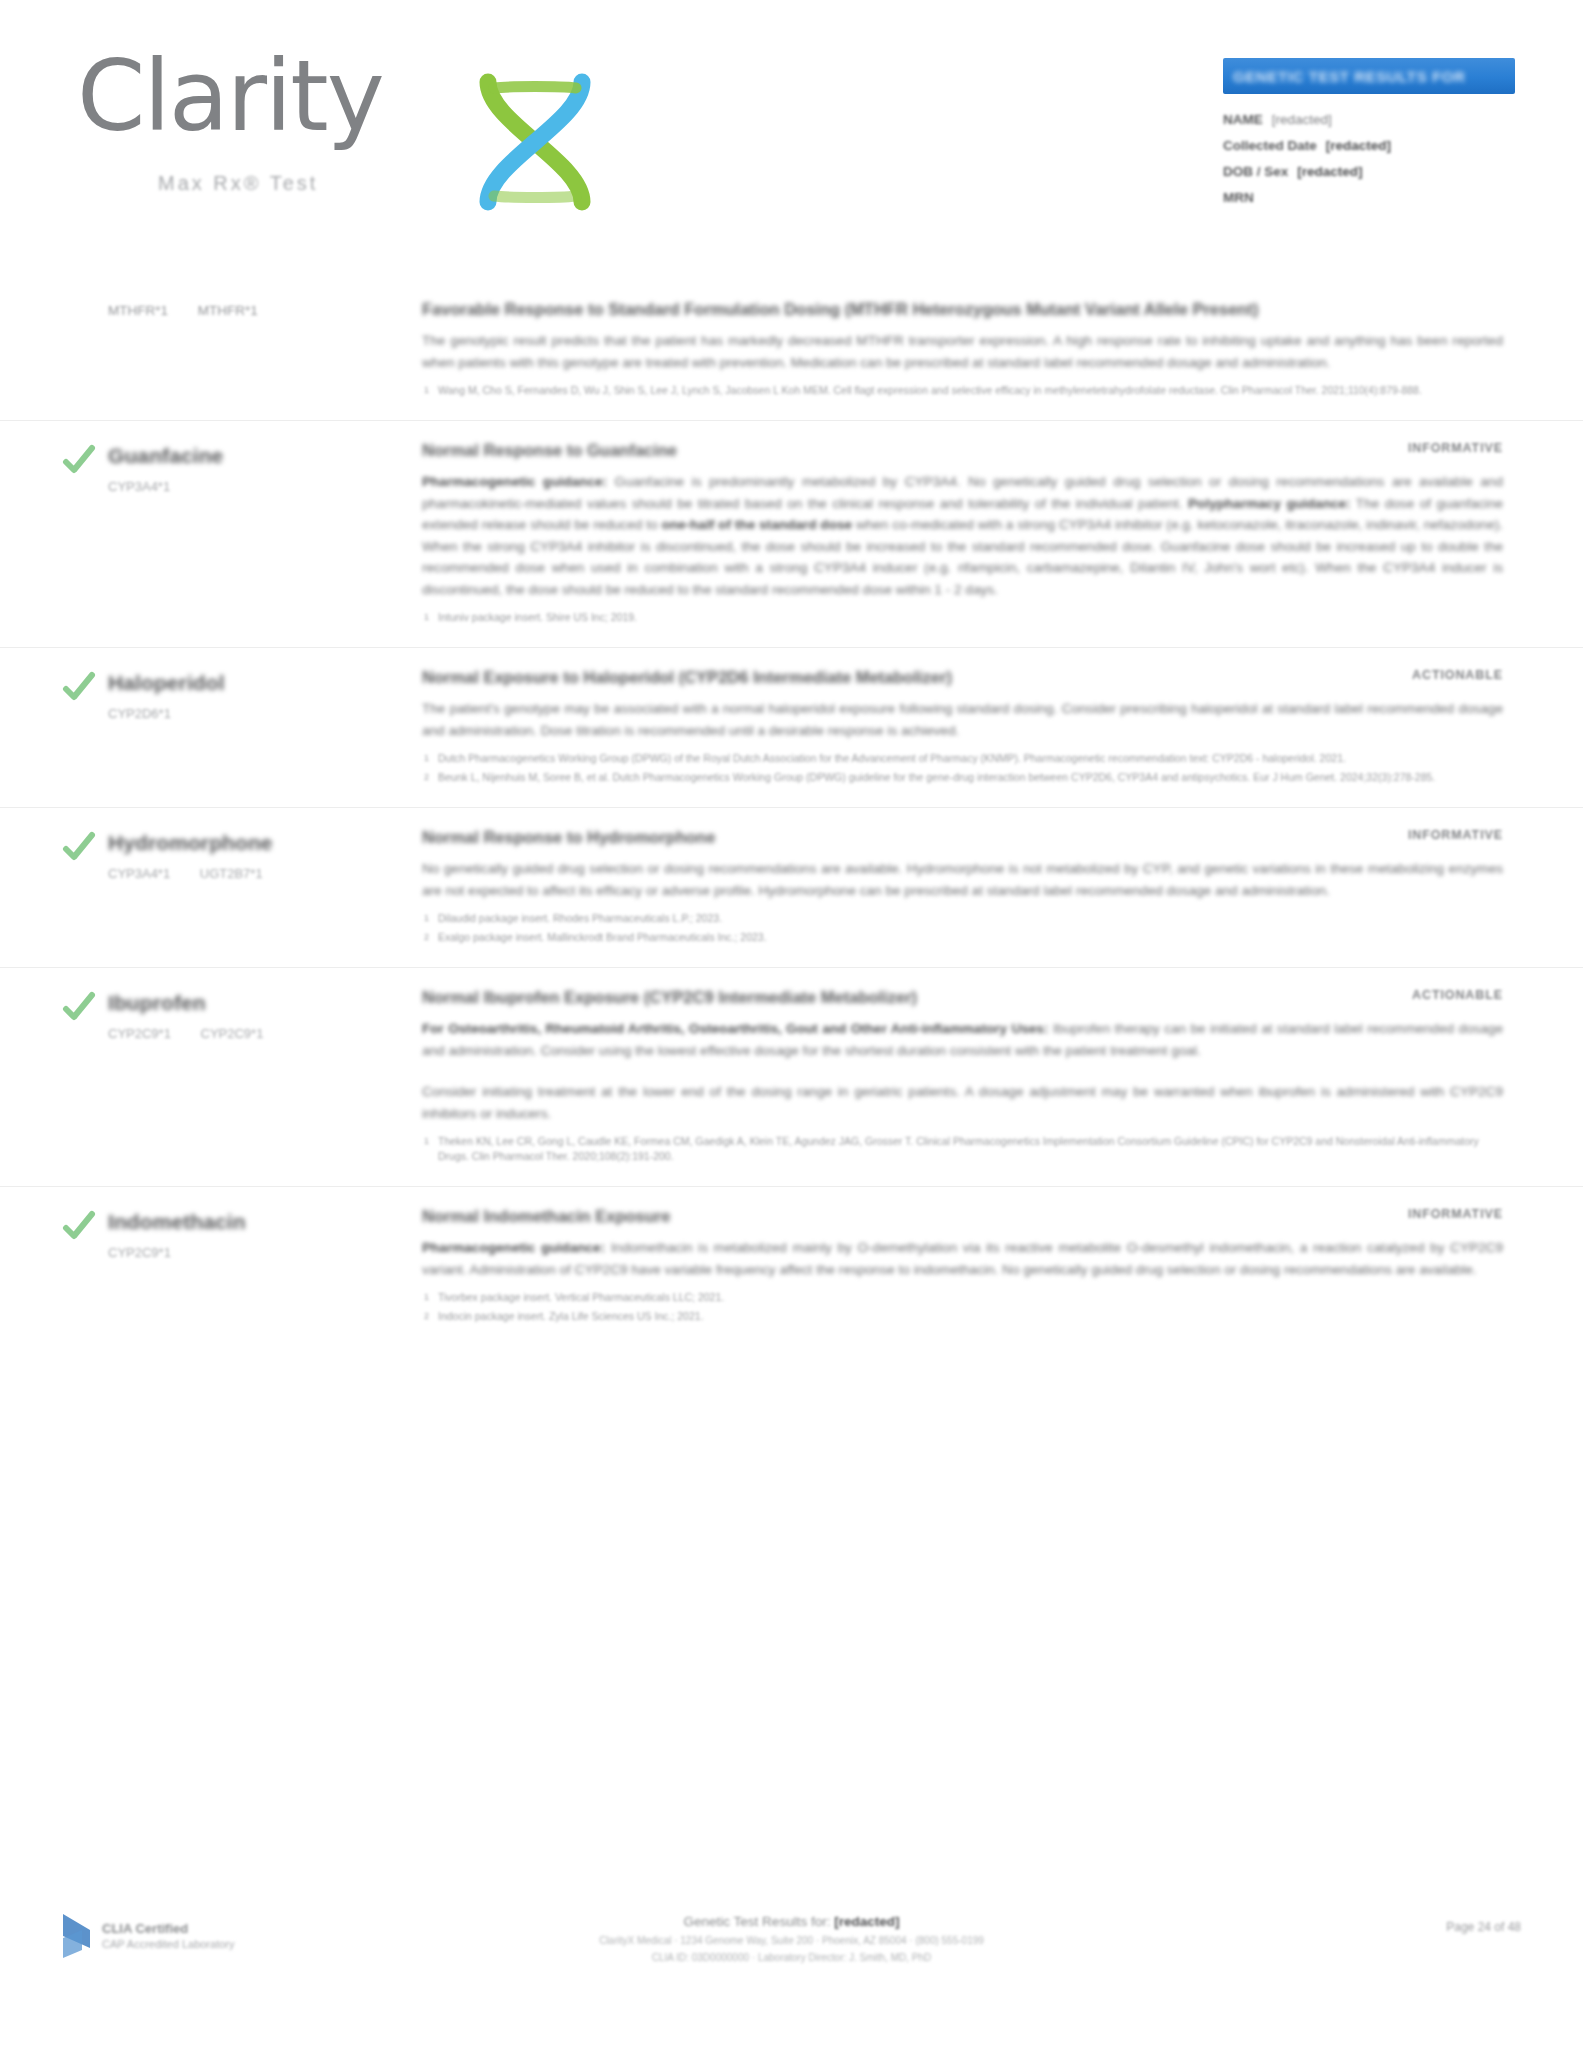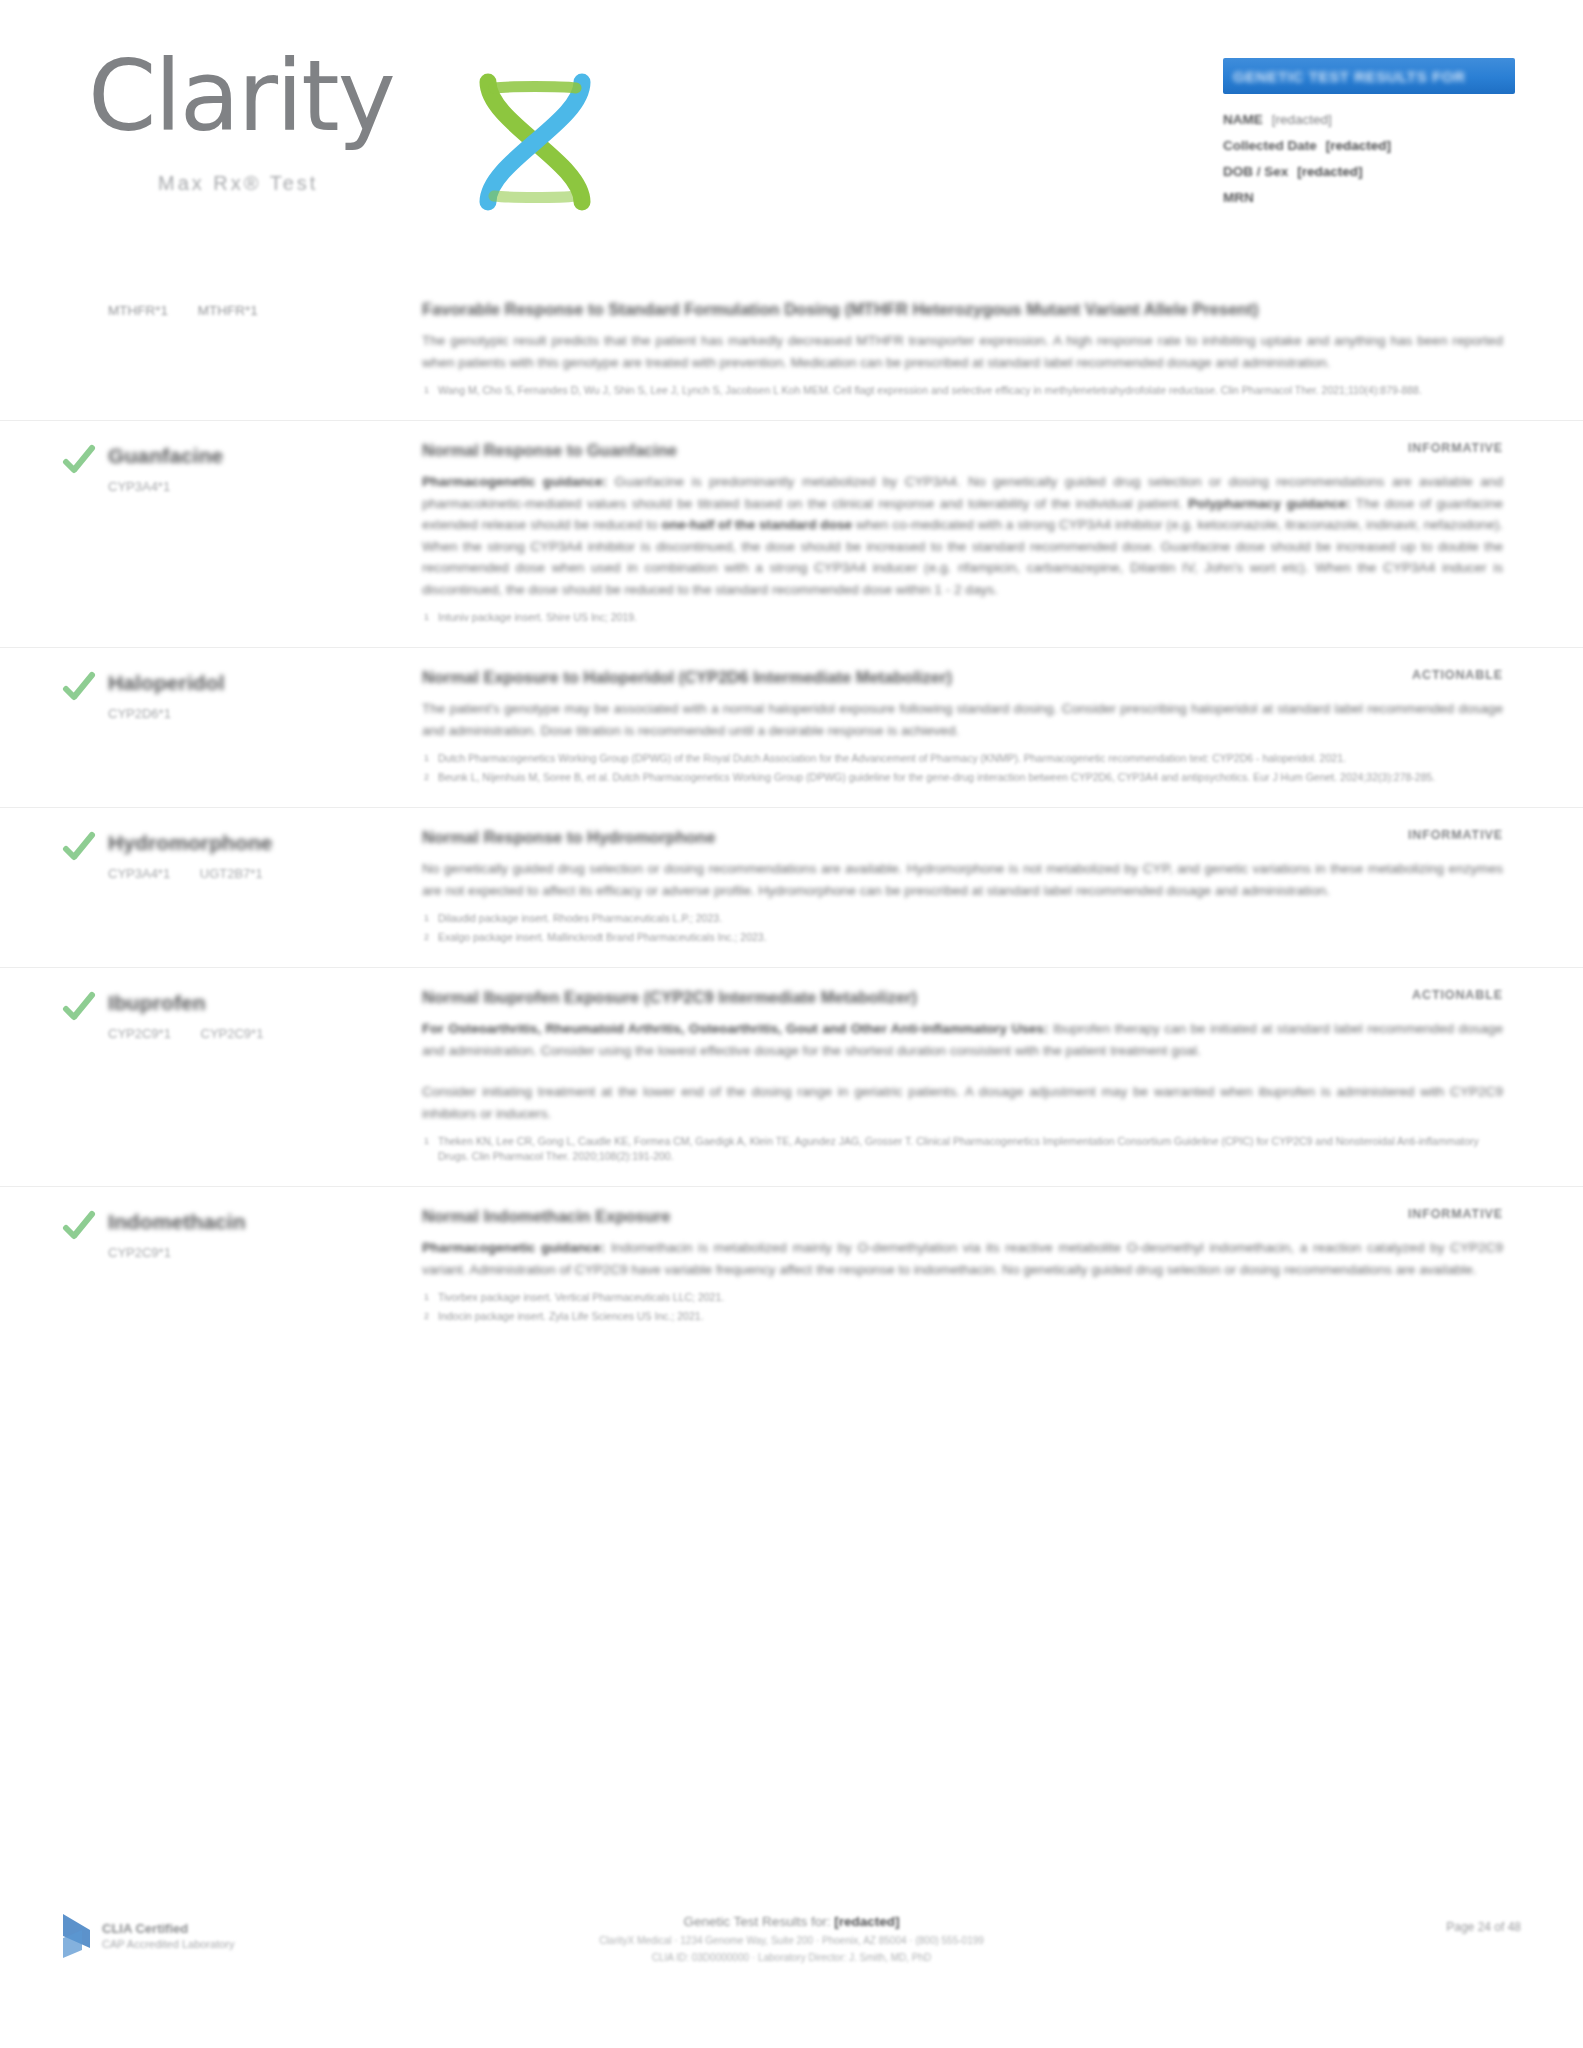--- a/index.html
+++ b/index.html
@@ -21,21 +21,21 @@
   .bl   { filter: blur(2.1px); }
   .bl-s { filter: blur(1.7px); }
   .bl-h { filter: blur(2.4px); }
   .bl-t { filter: blur(1.5px); }
 
   
   .header { position: absolute; top: 0; left: 0; width: 1583px; height: 270px; }
 
   .logo-wrap { position: absolute; left: 72px; top: 44px; width: 520px; height: 150px; }
   .logo-text {
-    position: absolute; left: 16px; top: 0;
+    position: absolute; left: 5px; top: 0;
     font-size: 98px; line-height: 104px;
     color: #808285; font-weight: 400;
     letter-spacing: -2px;
     font-family: "DejaVu Sans", sans-serif;
   }
   .logo-dna { position: absolute; left: 398px; top: 28px; width: 130px; height: 140px; }
   .logo-tag {
     position: absolute; left: 86px; top: 128px;
     font-size: 20px; color: #a7a9ac; letter-spacing: 3px;
   }

